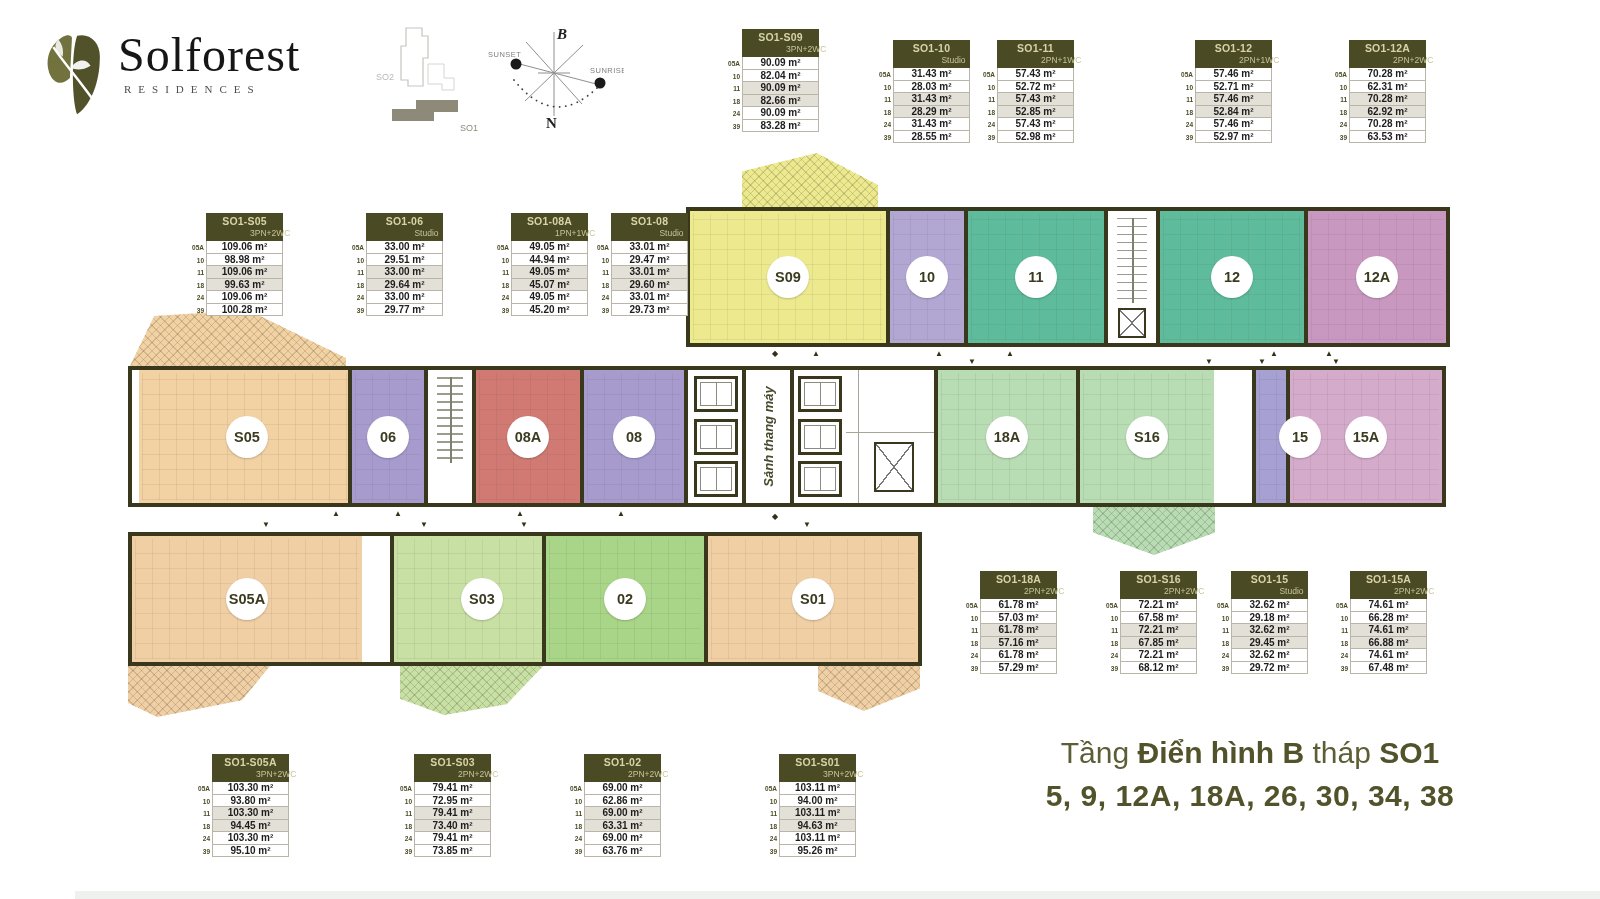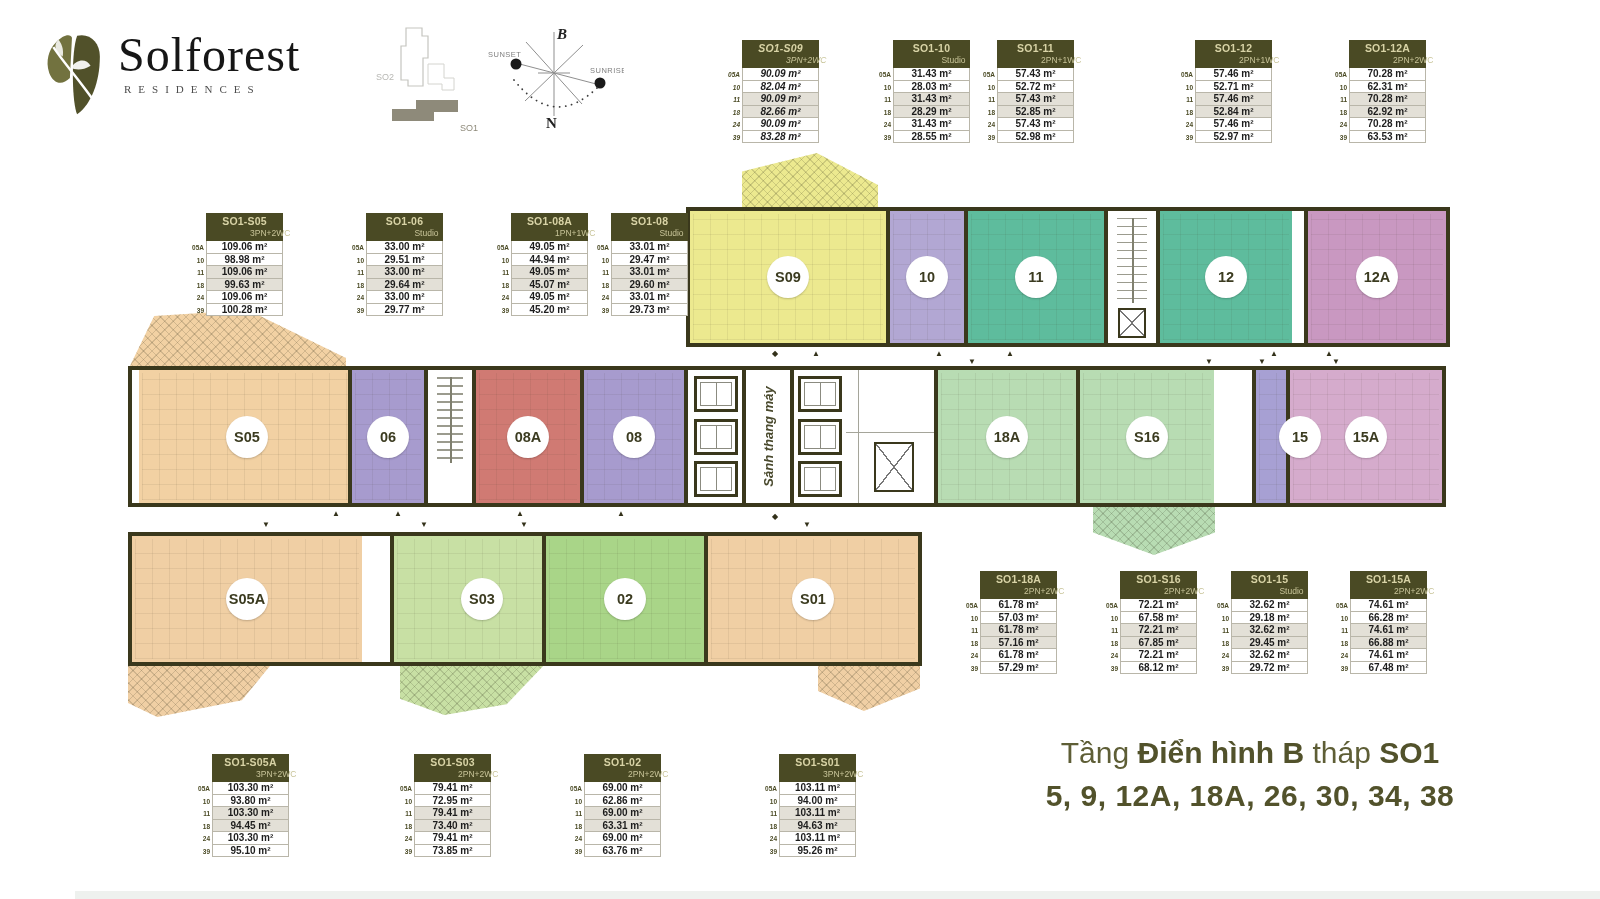--- a/index.html
+++ b/index.html
@@ -115,21 +115,21 @@
   </div>
   <div class="unit bl" style="left: 196px; width: 78px; background: rgb(178, 167, 211);">
     <span class="ucircle">10</span>
   </div>
   <div class="unit bl" style="left: 274px; width: 140px; background: rgb(94, 188, 157);">
     <span class="ucircle">11</span>
   </div>
   <div class="stairs" style="left:414px;width:56px;border-left:4px solid #3a381c;border-right:4px solid #3a381c;">
     <div class="shaftbox" style="left:10px;right:10px;bottom:5px;height:26px;"></div>
   </div>
-  <div class="unit" style="left: 470px; width: 132px; background: rgb(94, 188, 157);">
+  <div class="unit" style="left: 470px; width: 144px; background: rgb(94, 188, 157);">
     <span class="ucircle">12</span>
   </div>
   <div class="unit bl" style="left: 614px; width: 142px; background: rgb(201, 152, 193);">
     <span class="ucircle">12A</span>
   </div>
 </div>
 
 <div class="wing" style="left:128px;top:366px;width:1318px;height:141px;">
   <div class="unit" style="left: 7px; width: 216px; background: rgb(242, 209, 163);">
     <span class="ucircle">S05</span>
@@ -185,21 +185,21 @@
   </div>
   <div class="unit bl" style="left: 410px; width: 162px; background: rgb(169, 213, 136);">
     <span class="ucircle">02</span>
   </div>
   <div class="unit bl" style="left: 572px; width: 214px; background: rgb(240, 207, 164);">
     <span class="ucircle">S01</span>
   </div>
 </div>
 
 <div id="tables">
-    <div class="area-table" style="left: 727px; top: 40px; font-style: italic;">
+    <div class="area-table" style="left: 727px; top: 29px;">
       <div class="at-header">
         <div class="at-title">SO1-S09</div>
         <div class="at-type">3PN+2WC</div>
       </div>
       <div class="at-row">
         <span class="at-floor">05A</span>
         <span class="at-val">90.09 m²</span>
       </div>
       <div class="at-row">
         <span class="at-floor">10</span>

